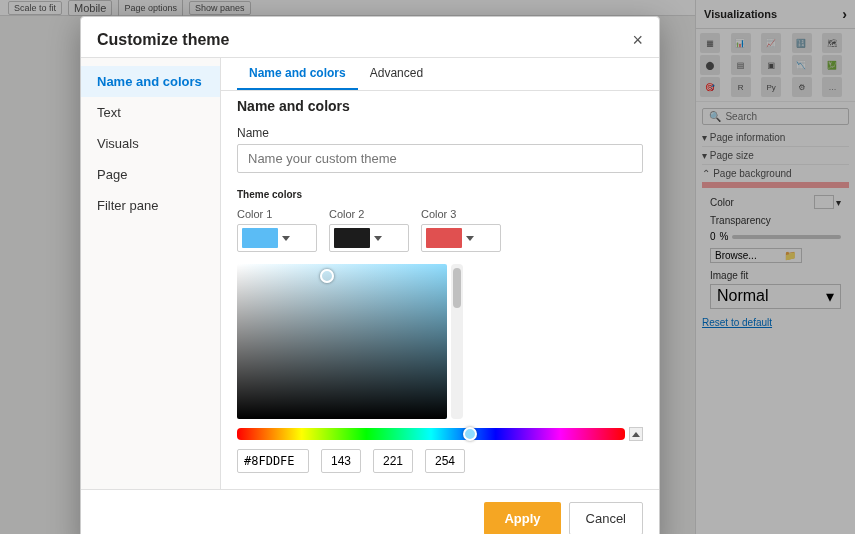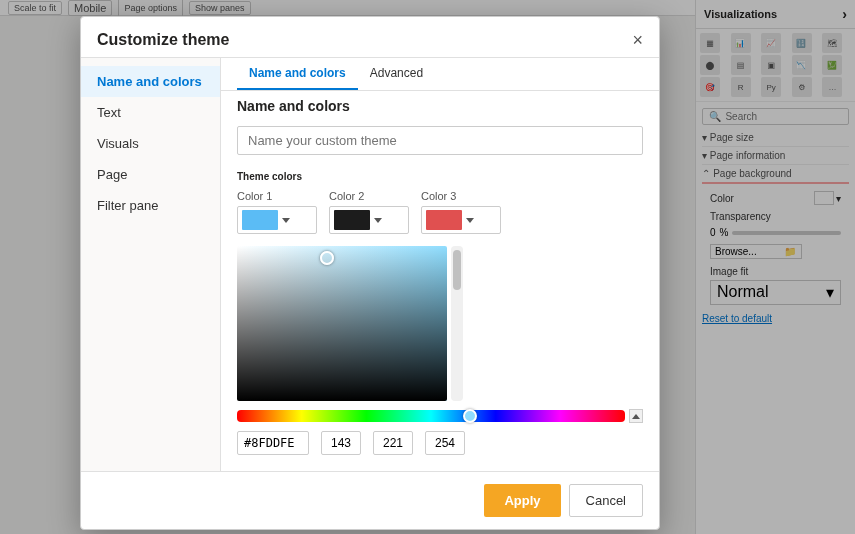--- a/index.html
+++ b/index.html
@@ -428,26 +428,26 @@
     <div class="viz-icon">Py</div>
     <div class="viz-icon">⚙</div>
     <div class="viz-icon">…</div>
   </div>
   <div style="padding: 2px 6px; border-top:1px solid #eee;">
     <div style="display:flex;align-items:center;gap:4px;padding:2px 0;border:1px solid #ccc;border-radius:2px;margin:4px 0;padding:2px 6px;">
       <span style="font-size:10px;">🔍</span>
       <input type="text" style="border: none; outline: none; font-size: 10px; width: 100%; background: transparent;" placeholder="Search">
     </div>
     <div style="font-size:10px;color:#555;cursor:pointer;padding:3px 0;border-bottom:1px solid #eee;">
+      <span>▾</span> <span>Page information</span>
+    </div>
+    <div style="font-size:10px;color:#555;cursor:pointer;padding:3px 0;border-bottom:1px solid #eee;">
       <span>▾</span> <span>Page size</span>
     </div>
-    <div style="font-size:10px;color:#555;cursor:pointer;padding:3px 0;border-bottom:1px solid #eee;">
-      <span>▾</span> <span>Page information</span>
-    </div>
-    <div style="font-size:10px;color:#555;cursor:pointer;padding:3px 0;border-bottom:2px solid #fca5a5;">
+    <div style="font-size:10px;color:#555;cursor:pointer;padding:3px 0;border-bottom:6px solid #fca5a5;">
       <span>⌃</span> <span>Page background</span>
     </div>
     <div style="padding:4px 8px;">
       <div class="prop-row">
         <span>Color</span>
         <div style="display:flex;align-items:center;gap:2px;">
           <div style="width:20px;height:14px;background:#fff;border:1px solid #ccc;"></div>
           <span>▾</span>
         </div>
       </div>
@@ -499,20 +499,21 @@
 
         <div class="content-tabs">
           <div class="content-tab active">Name and colors</div>
           <div class="content-tab">Advanced</div>
         </div>
 
         <div class="dialog-content">
           <div class="section-title">Name and colors</div>
 
           
+          <div class="field-label">Name</div>
           <input type="text" class="text-input" placeholder="Name your custom theme" style="">
 
           
           <div class="theme-colors-label">Theme colors</div>
 
           
           <div class="colors-row">
             <div class="color-col">
               <span class="color-col-label">Color 1</span>
               <div class="color-dropdown">

